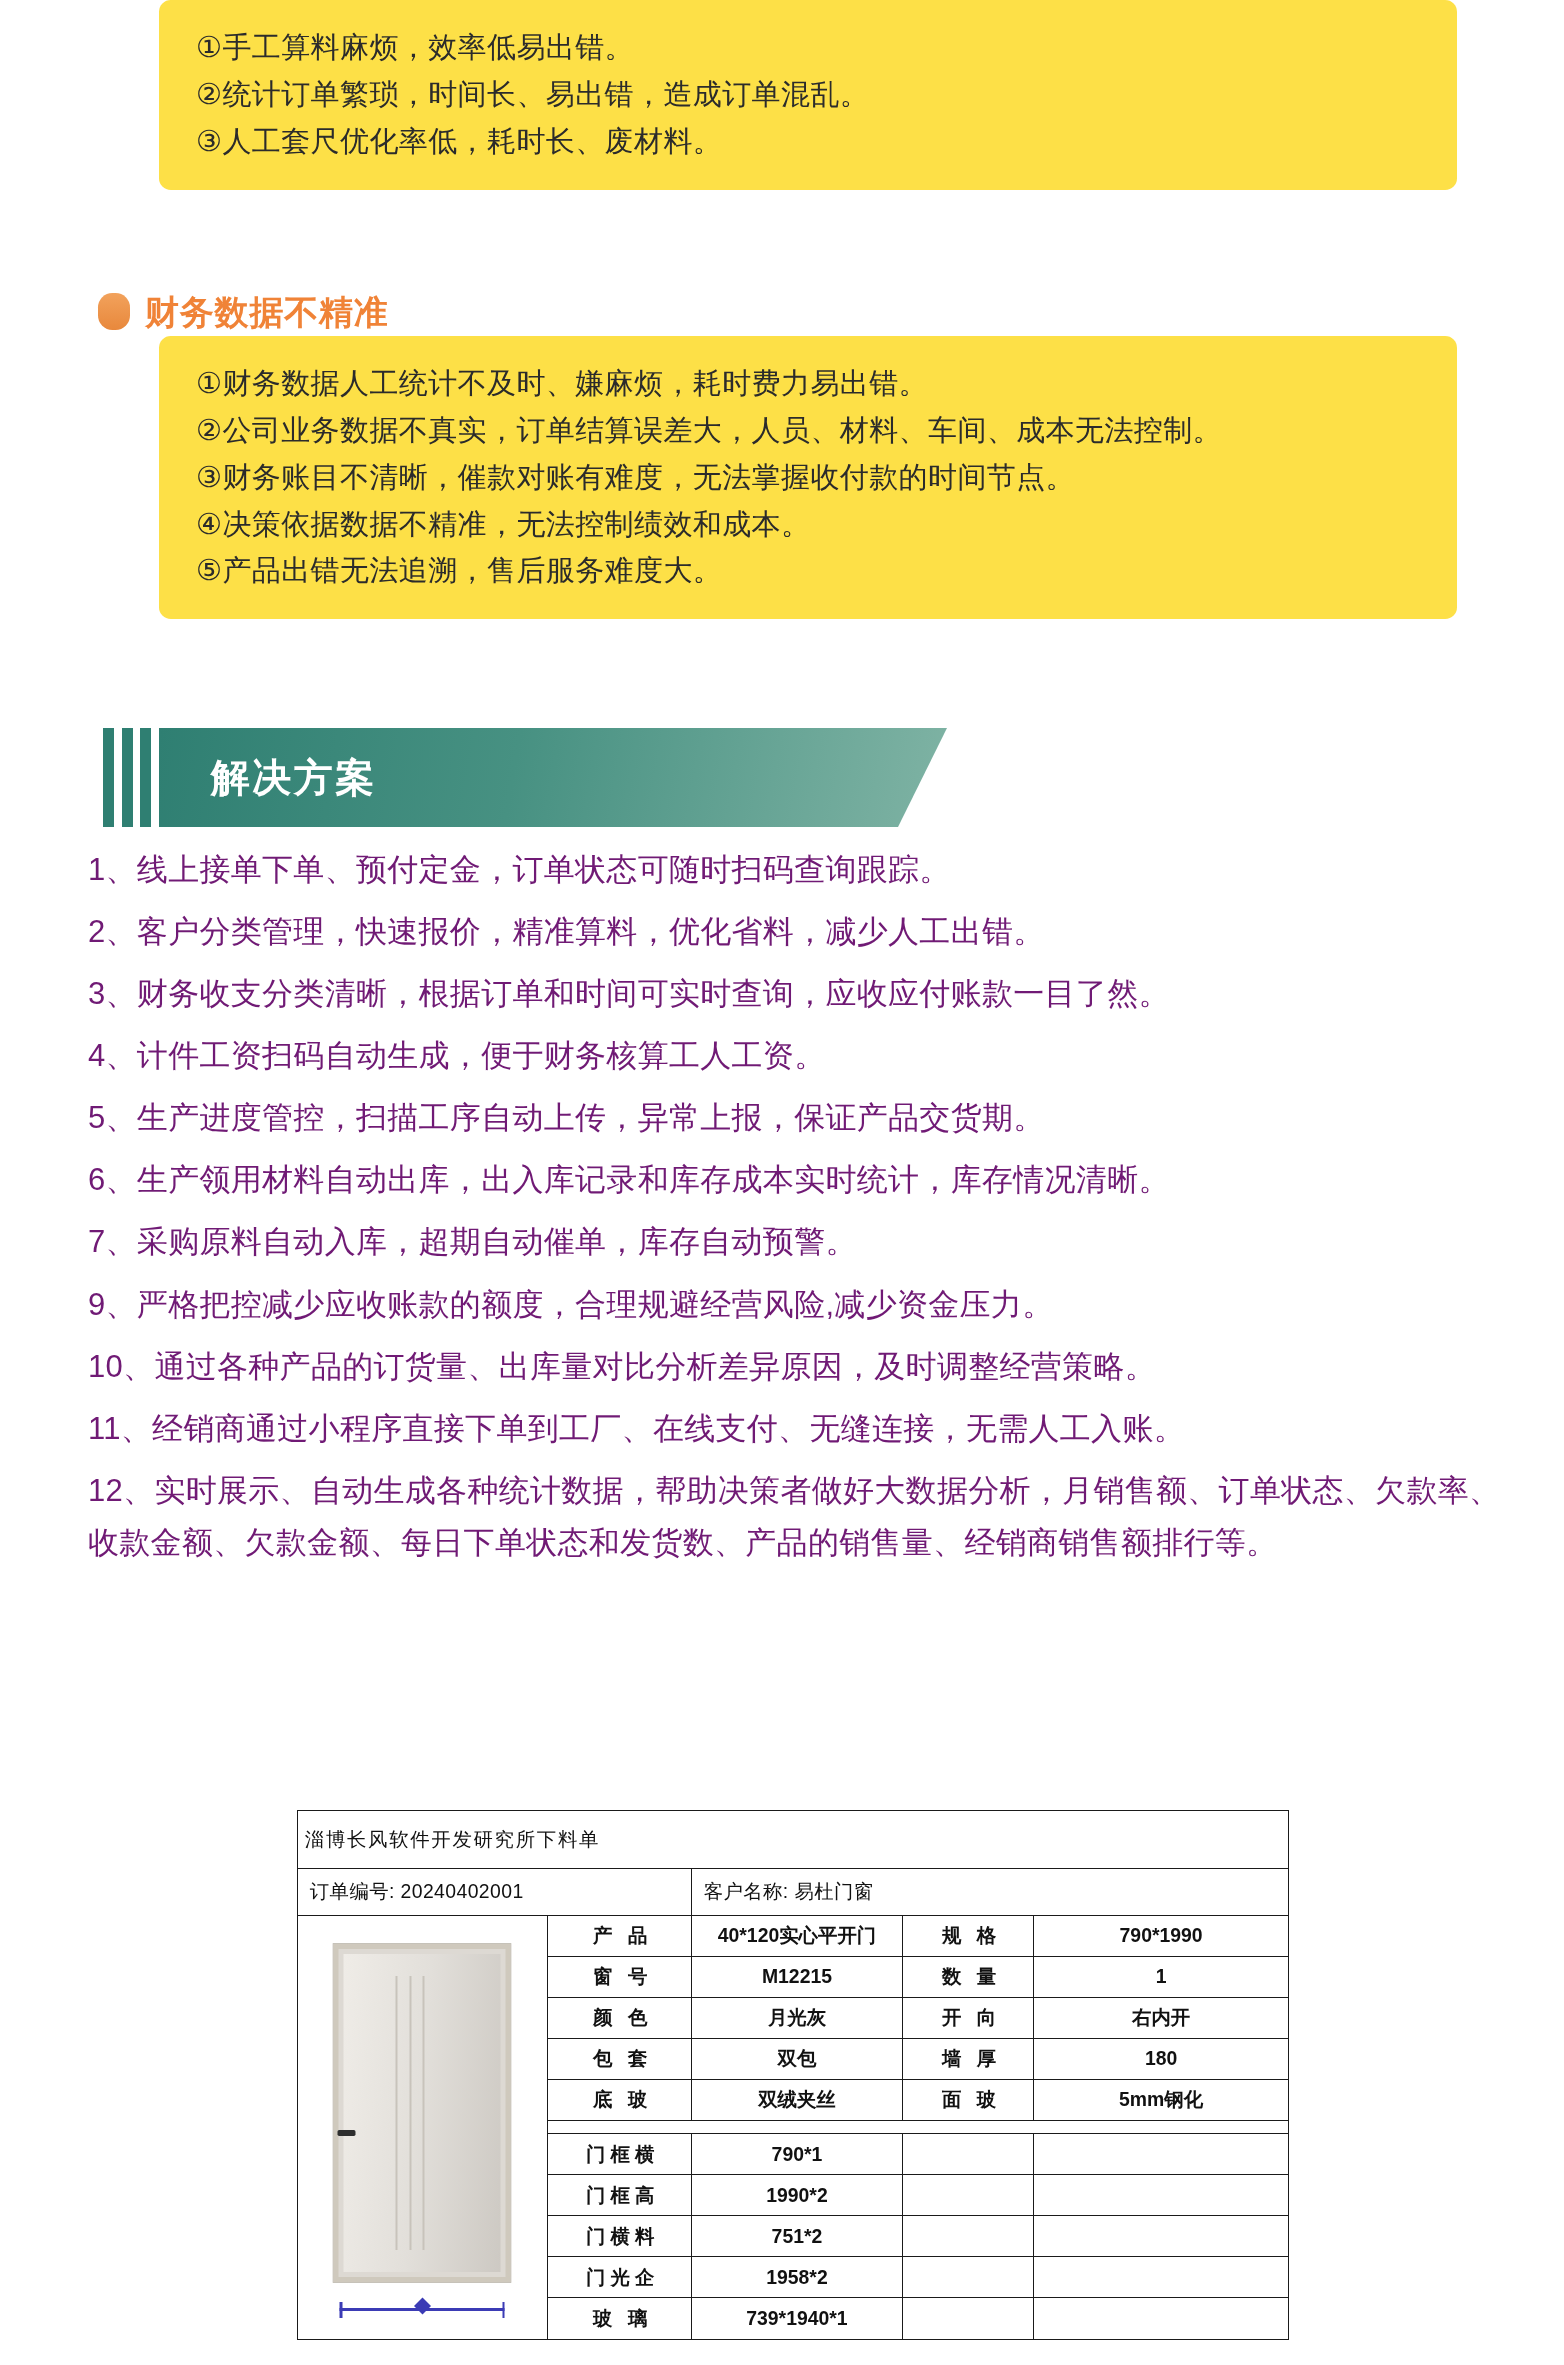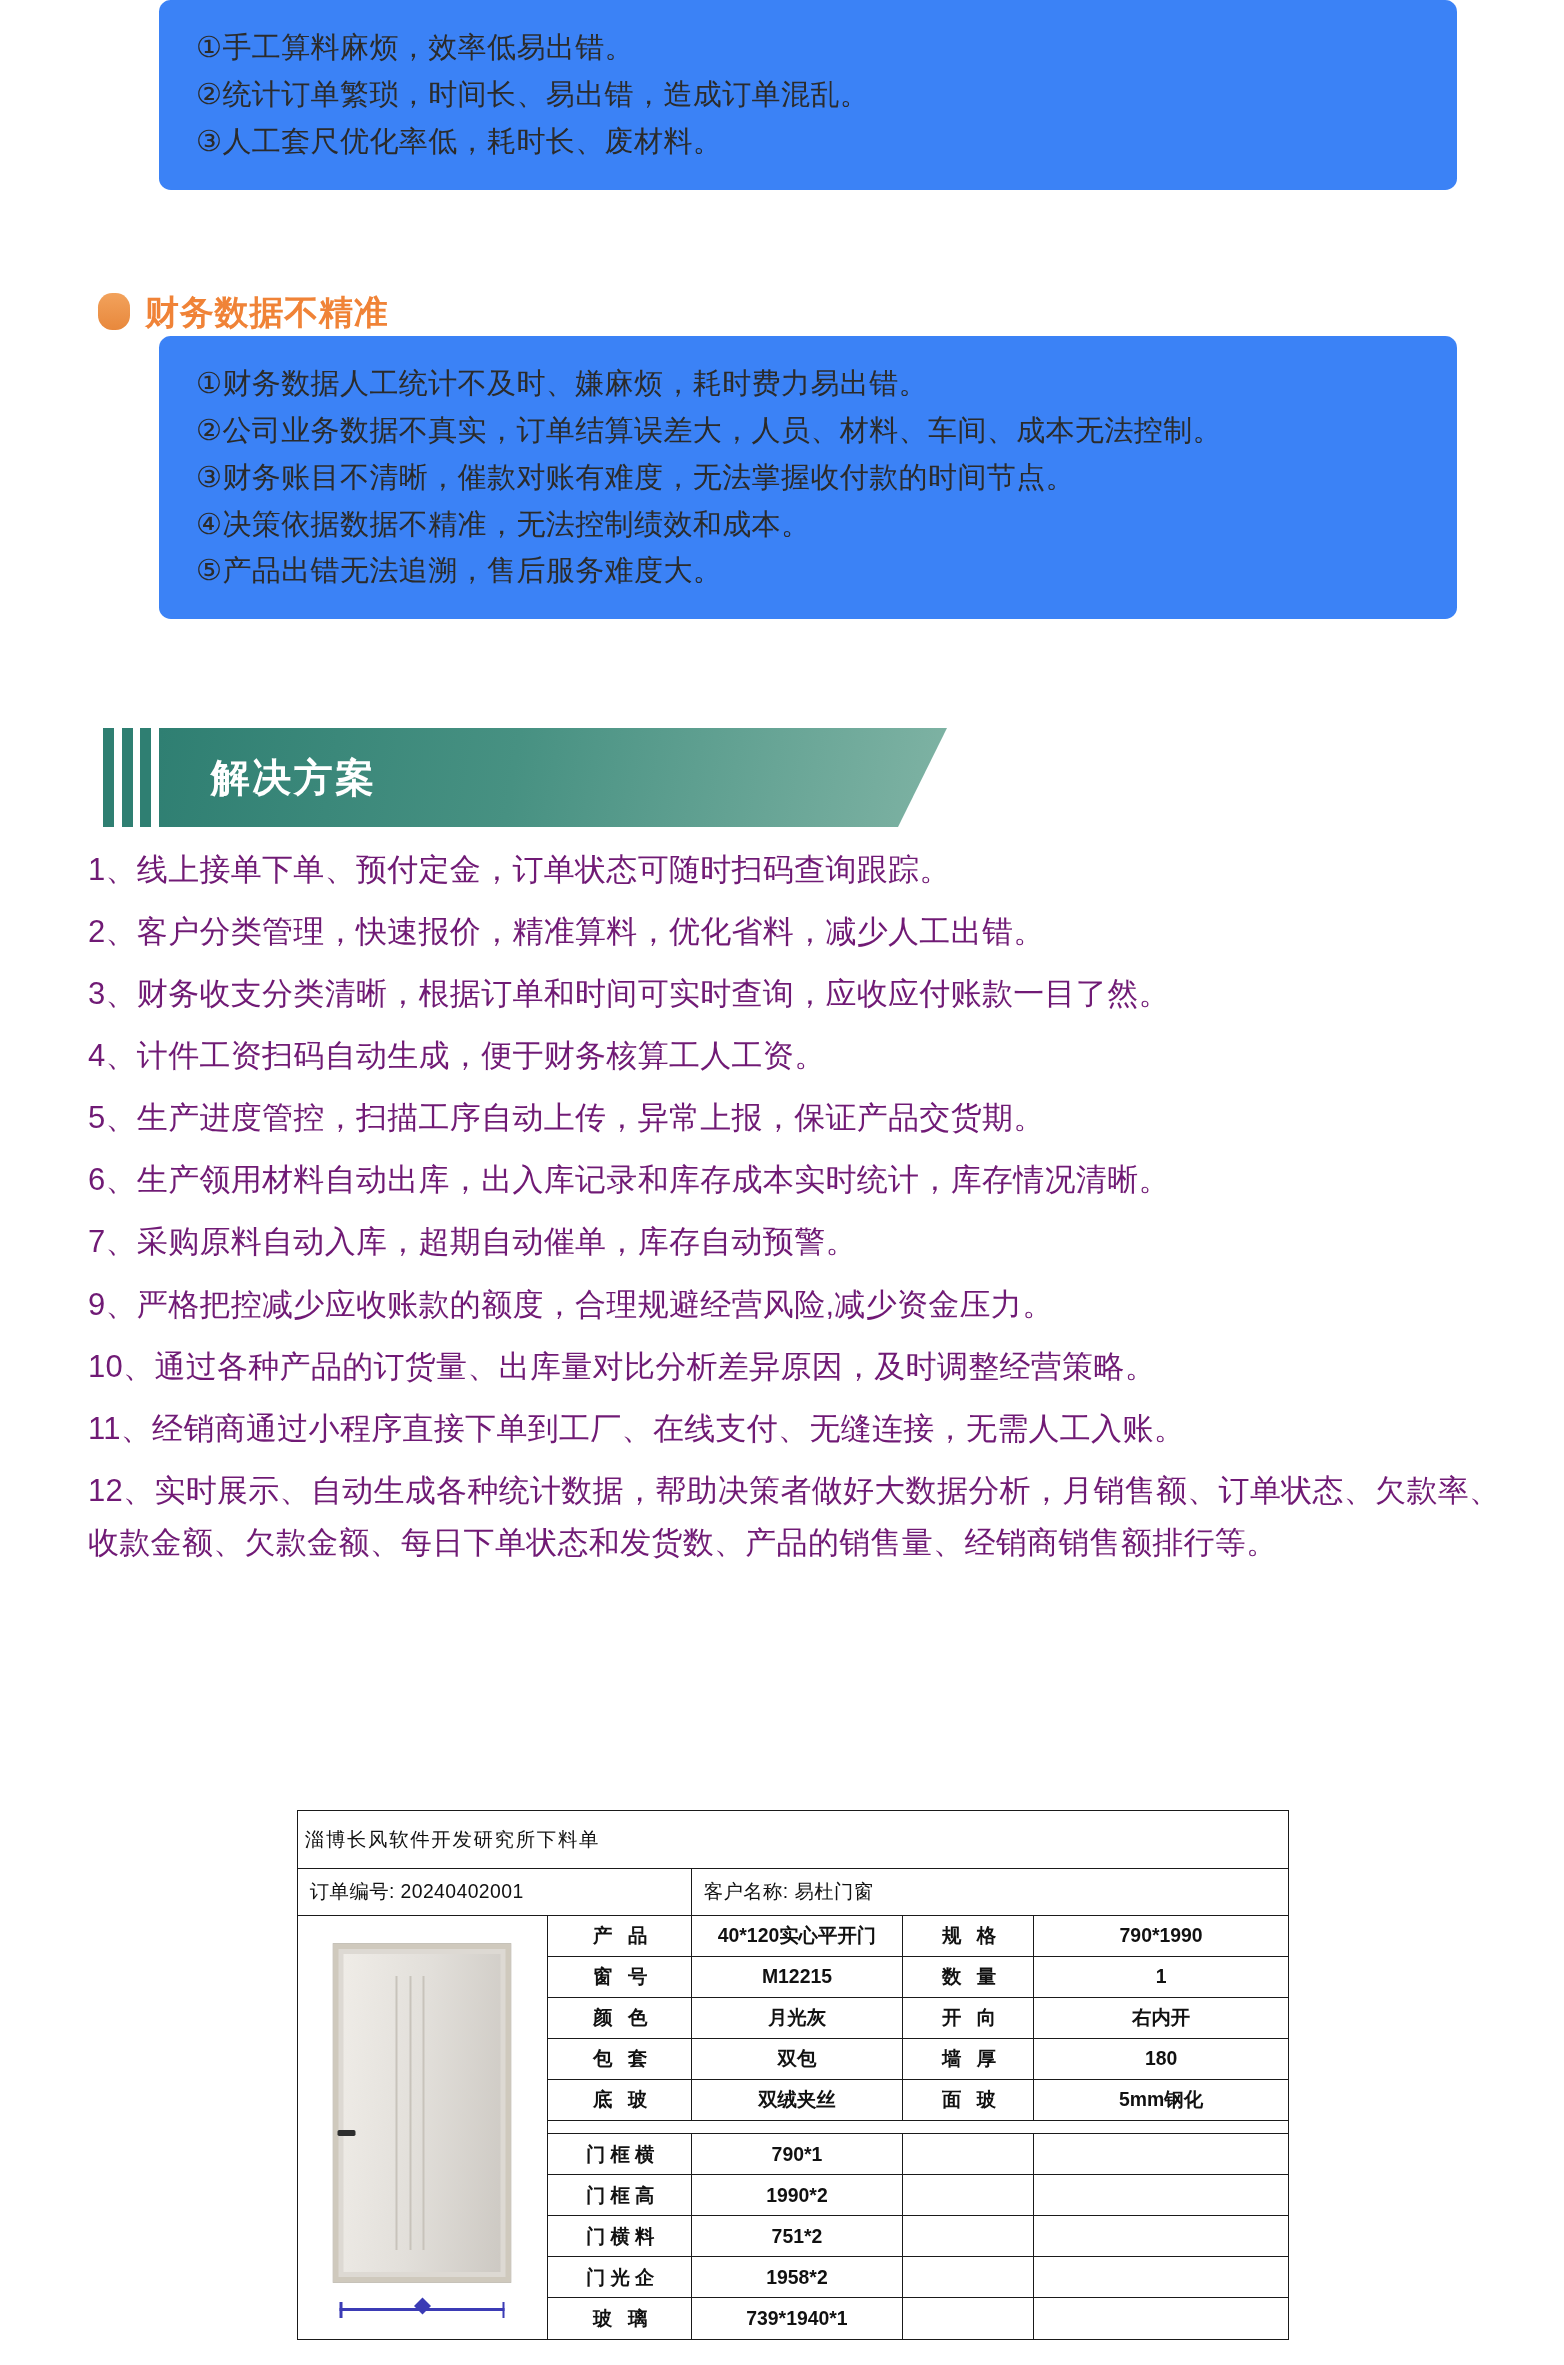--- a/index.html
+++ b/index.html
@@ -31,21 +31,21 @@
     font-size: 34px;
     font-weight: bold;
     color: #f08337;
     letter-spacing: 0.8px;
     line-height: 1;
     white-space: nowrap;
   }
 
   .prob-box {
     margin-left: 159px;
-    background: #3b82f6;
+    background: #fde047;
     border-radius: 11.8px;
     padding: 23.6px 37px 25px 37px;
   }
   .prob-box.wide  { width: 1298px; }
   .prob-box.wide2 { width: 1298px; }
 
   .prob-item {
     font-size: 29px;
     line-height: 1.62;
     color: #2b2b2b;

